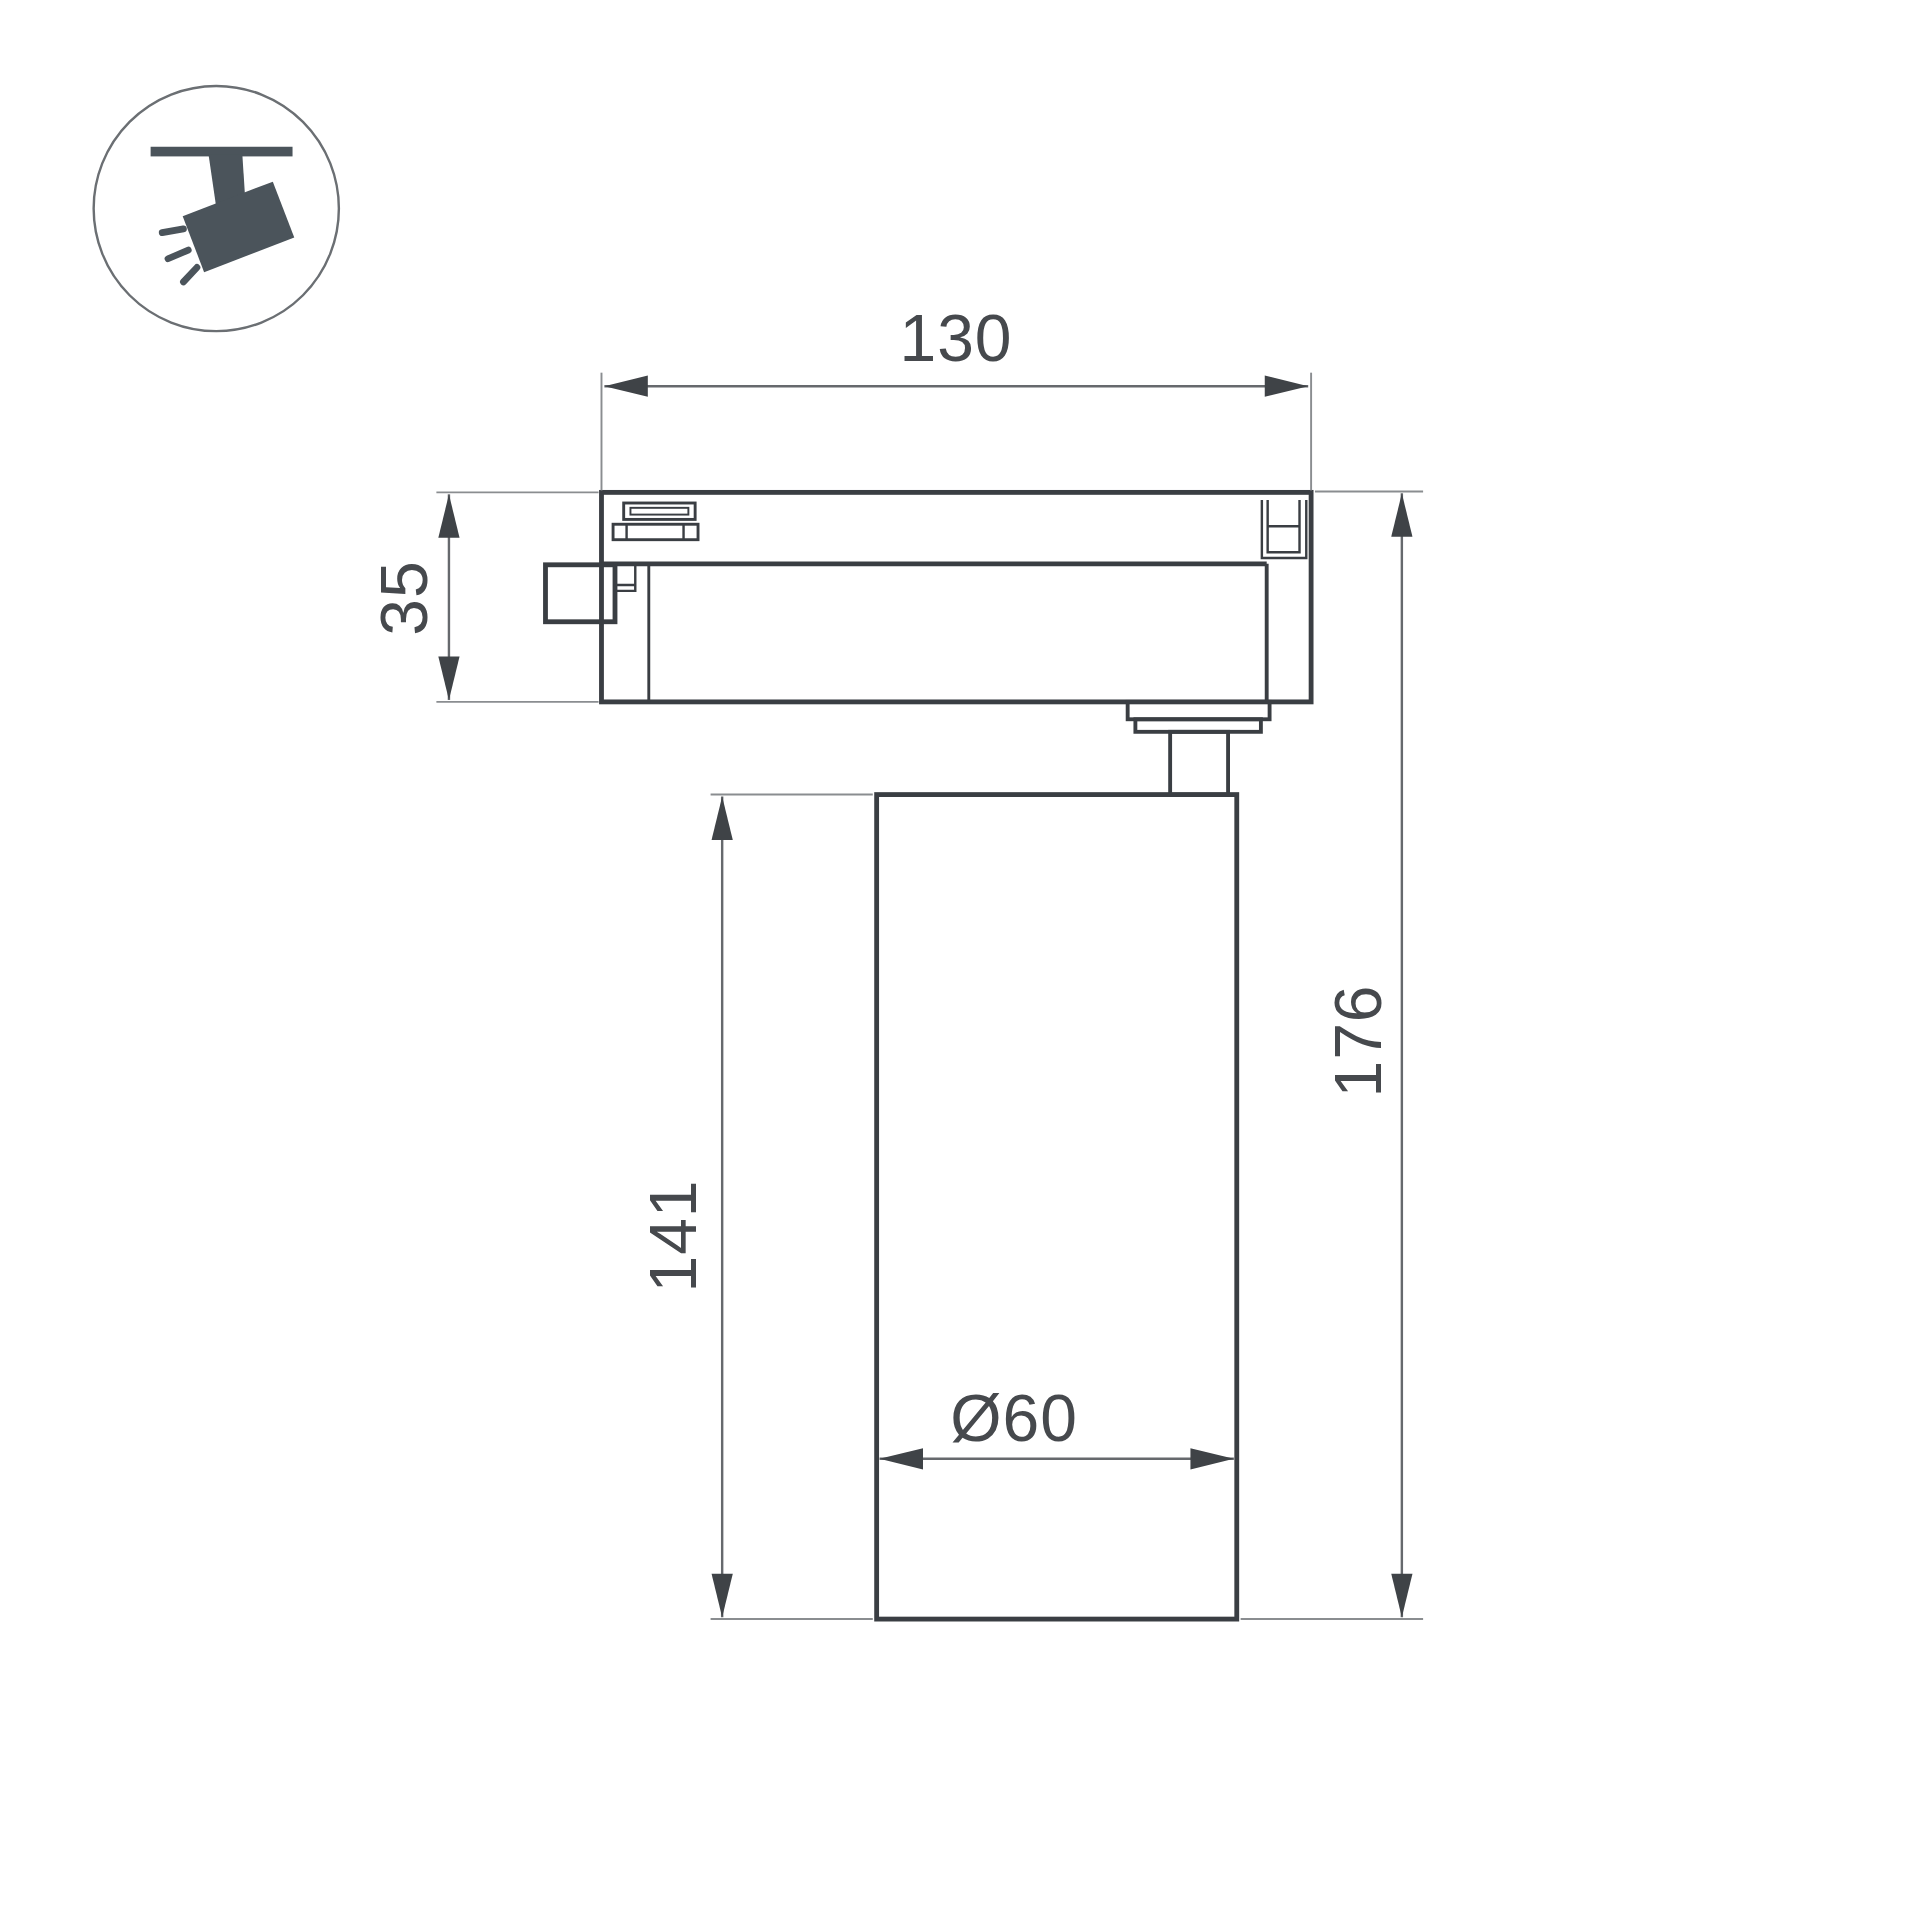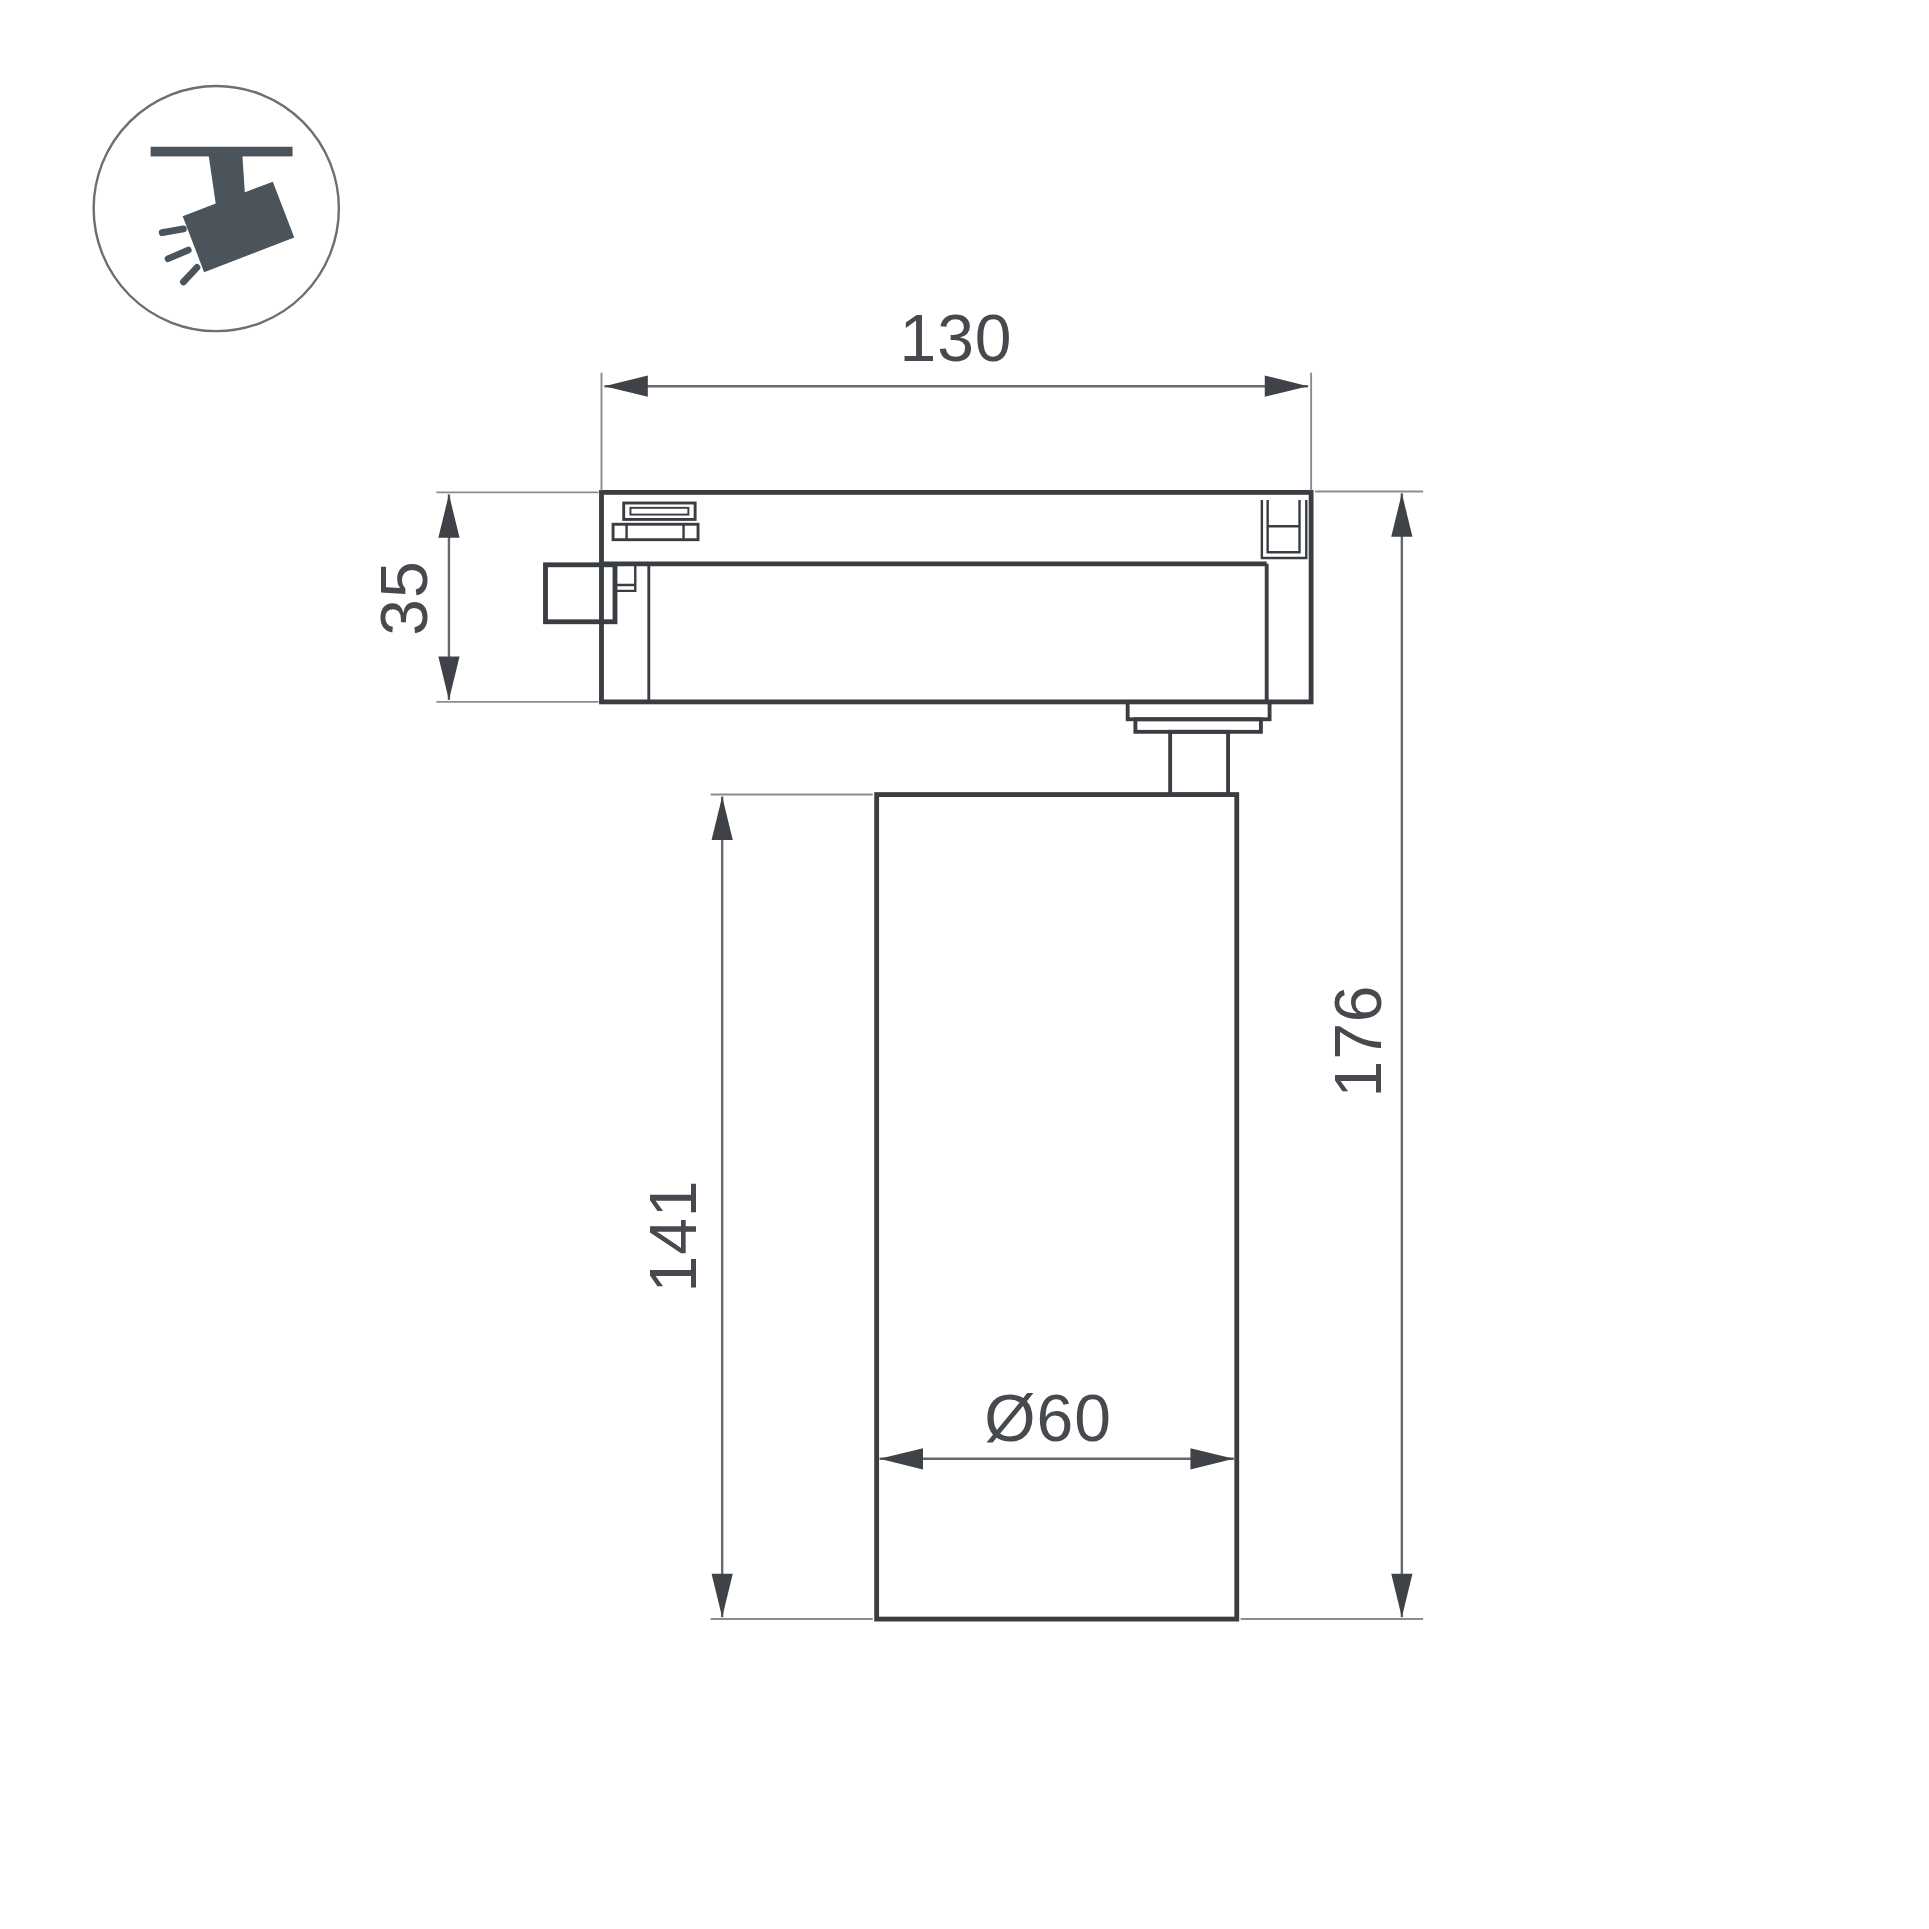--- a/index.html
+++ b/index.html
@@ -117,15 +117,15 @@
   </svg>
 
   <span class="dim-label" style="left:956px; top:338px;text-align:center;">130</span>
 
   <span class="dim-label vertical" style="left:404px; top:598px;">35</span>
 
   <span class="dim-label vertical" style="left:673px; top:1236px;">141</span>
 
   <span class="dim-label vertical" style="left:1358px; top:1041px;">176</span>
 
-  <span class="dim-label" style="left:1048px; top:1418px;">Ø60</span>
+  <span class="dim-label" style="left:1014px; top:1418px;">Ø60</span>
 </div>
 
 
 </body></html>

